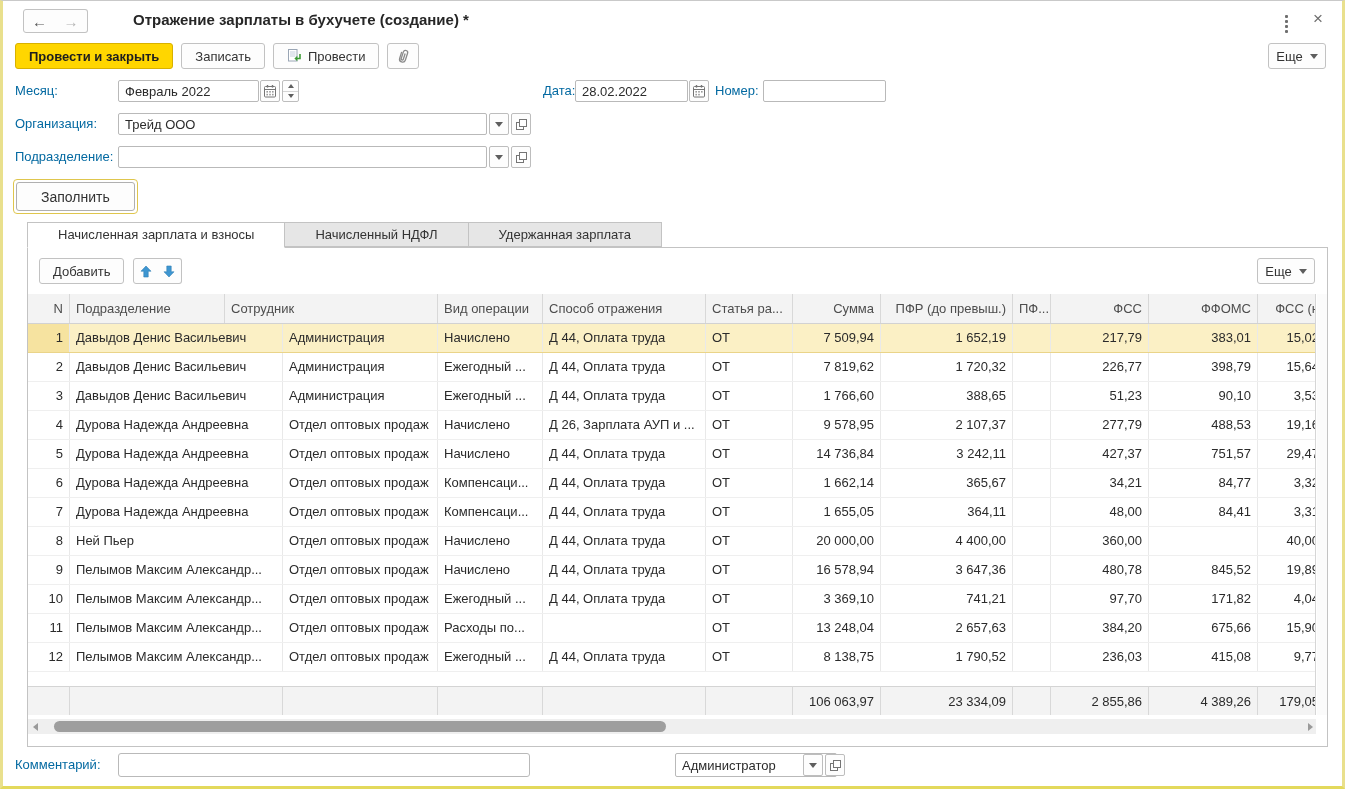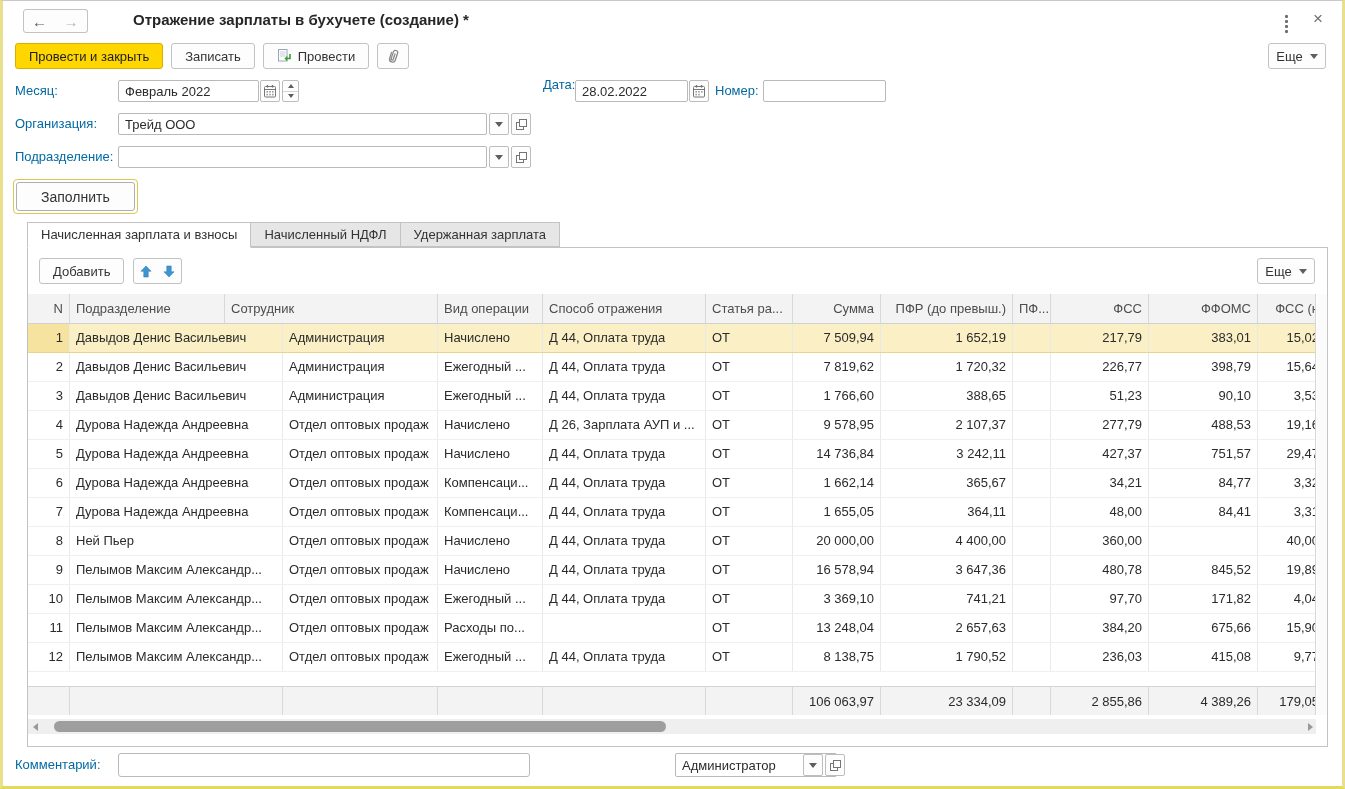--- a/index.html
+++ b/index.html
@@ -20,21 +20,21 @@
   .abs { position:absolute; }
   .lbl { color:#0369a1; line-height:22px; white-space:nowrap; }
 
   
   .btn {
     display:inline-flex; align-items:center; justify-content:center; gap:7px;
     height:26px; padding:0 13px; background:#fdfdfd;
     border:1px solid #c2c2c2; border-radius:3px; color:#333;
     font-size:13px; white-space:nowrap; cursor:default;
   }
-  .btn-primary { background:#ffd600; border-color:#d8b100; font-weight:normal; color:#1e1e1e; }
+  .btn-primary { background:#ffd600; border-color:#d8b100; font-weight:bold; color:#1e1e1e; }
   .mini-btn {
     width:20px; height:22px; background:#fdfdfd; border:1px solid #bdbdbd;
     border-radius:2px; display:inline-flex; align-items:center; justify-content:center;
   }
   .tri-down { width:0; height:0; border-left:4px solid transparent; border-right:4px solid transparent; border-top:5px solid #5e5e5e; }
   .tri-up-s { width:0; height:0; border-left:3px solid transparent; border-right:3px solid transparent; border-bottom:4px solid #5e5e5e; }
   .tri-down-s { width:0; height:0; border-left:3px solid transparent; border-right:3px solid transparent; border-top:4px solid #5e5e5e; }
 
   
   [data-name="back-button"] { left:20px; top:8px; width:33px; height:24px; border-radius:3px 0 0 3px; }
@@ -52,21 +52,21 @@
   .fld {
     height:22px; border:1px solid #b9b9b9; border-radius:2px; padding:0 6px;
     font-family:inherit; font-size:13px; color:#2b2b2b; background:#fff; outline:none;
   }
   [data-name="month-label"] { left:12px; top:79px; }
   [data-name="month-input"] { left:115px; top:79px; width:141px; }
   [data-name="month-calendar-button"] { left:257px; top:79px; }
   .spinner { left:279px; top:79px; width:17px; height:22px; border:1px solid #bdbdbd; border-radius:2px; background:#fdfdfd; display:flex; flex-direction:column; }
   .spinner > div { flex:1; display:flex; align-items:center; justify-content:center; }
   .spinner > div:first-child { border-bottom:1px solid #d5d5d5; }
-  [data-name="date-label"] { left:540px; top:73px;text-align:right; }
+  [data-name="date-label"] { left:540px; top:79px;text-align:right; }
   [data-name="date-input"] { left:572px; top:79px; width:113px; }
   [data-name="date-calendar-button"] { left:686px; top:79px; }
   [data-name="number-label"] { left:712px; top:79px; }
   [data-name="number-input"] { left:760px; top:79px; width:123px; }
 
   [data-name="organization-label"] { left:12px; top:112px; }
   [data-name="organization-input"] { left:115px; top:112px; width:369px; }
   [data-name="organization-dropdown-button"] { left:486px; top:112px; }
   [data-name="organization-open-button"] { left:508px; top:112px; }
 
@@ -75,21 +75,21 @@
   [data-name="department-dropdown-button"] { left:486px; top:145px; }
   [data-name="department-open-button"] { left:508px; top:145px; }
 
   
   .fill-wrap { left:10px; top:178px; border:1px solid #dfc64d; border-radius:4px; padding:2px; background:#fff; }
   [data-name="fill-button"] { height:29px; padding:0 24px; font-size:14px; border-color:#b0b0b0; }
 
   
   .tabs { left:24px; top:221px; display:flex; z-index:3; }
   .tab {
-    height:25px; line-height:24px; padding:0 13px; background:#e6e6e6;
+    height:25px; line-height:24px; padding:0 30px; background:#e6e6e6;
     border:1px solid #c3c3c3; border-left:none; color:#333; white-space:nowrap;
   }
   .tab:first-child { border-left:1px solid #c3c3c3; }
   .tab.active { background:#fff; border-bottom:1px solid #fff; height:26px; }
 
   
   .panel { left:24px; top:246px; width:1301px; height:500px; border:1px solid #c3c3c3; background:#fff; z-index:2; }
   [data-name="add-button"] { position:absolute; left:11px; top:10px; }
   [data-name="move-up-button"] { position:absolute; left:105px; top:10px; width:25px; border-radius:3px 0 0 3px; padding:0; }
   [data-name="move-down-button"] { position:absolute; left:129px; top:10px; width:25px; border-radius:0 3px 3px 0; border-left:none; padding:0; }

